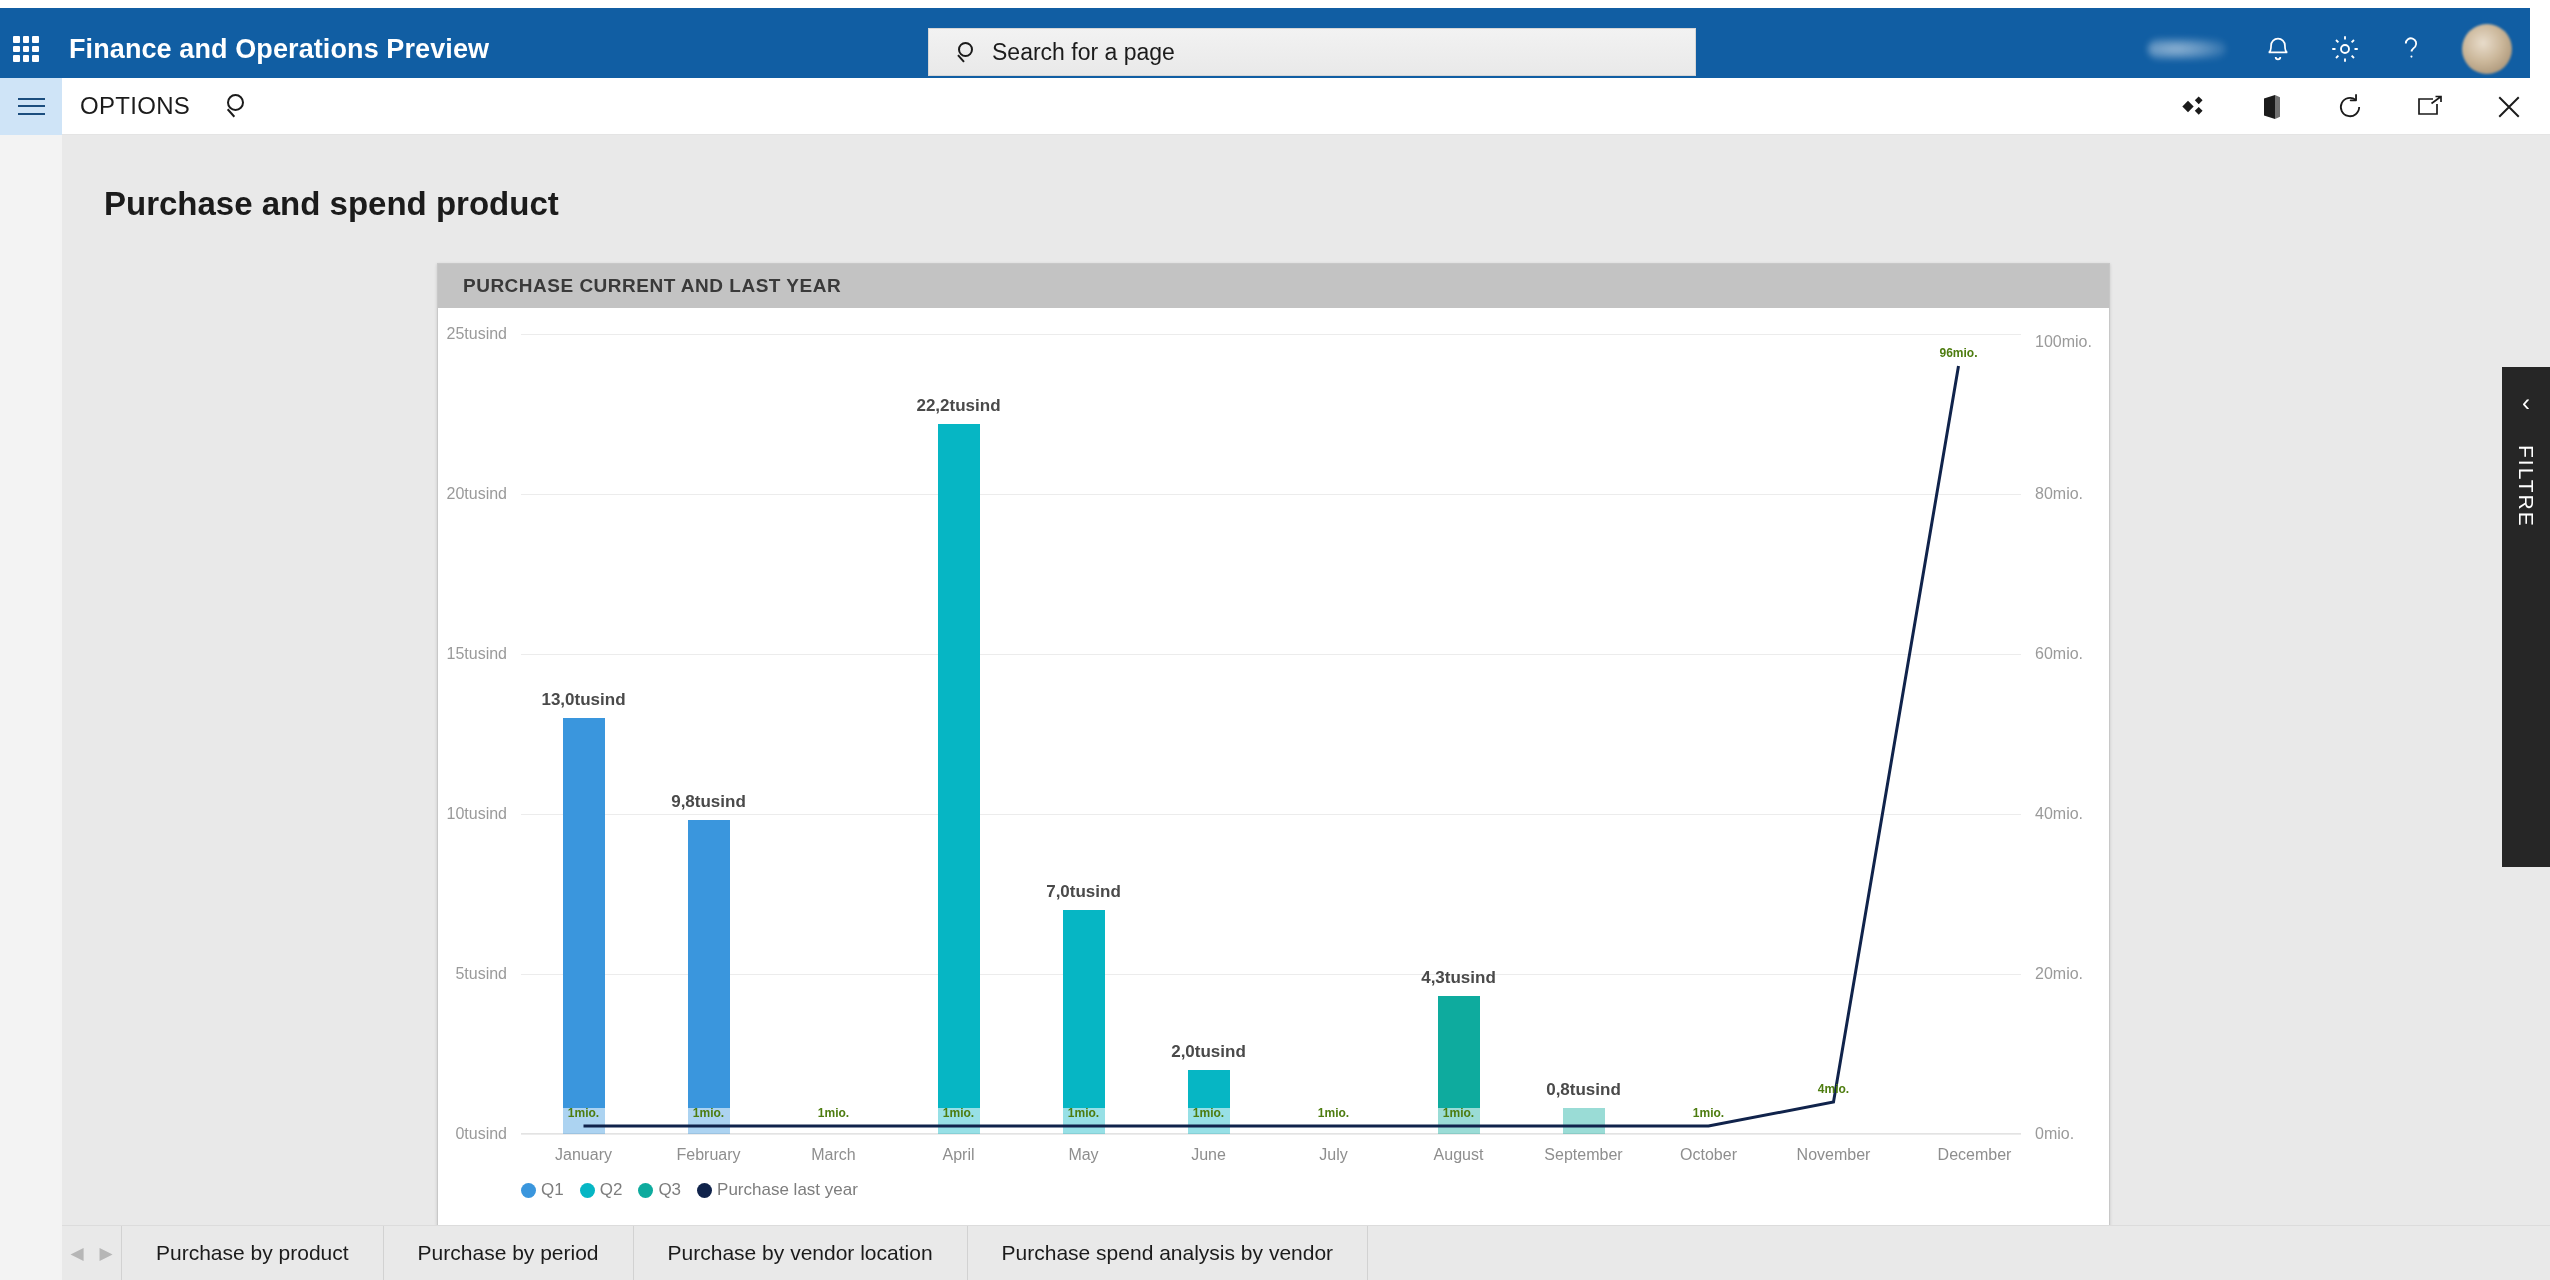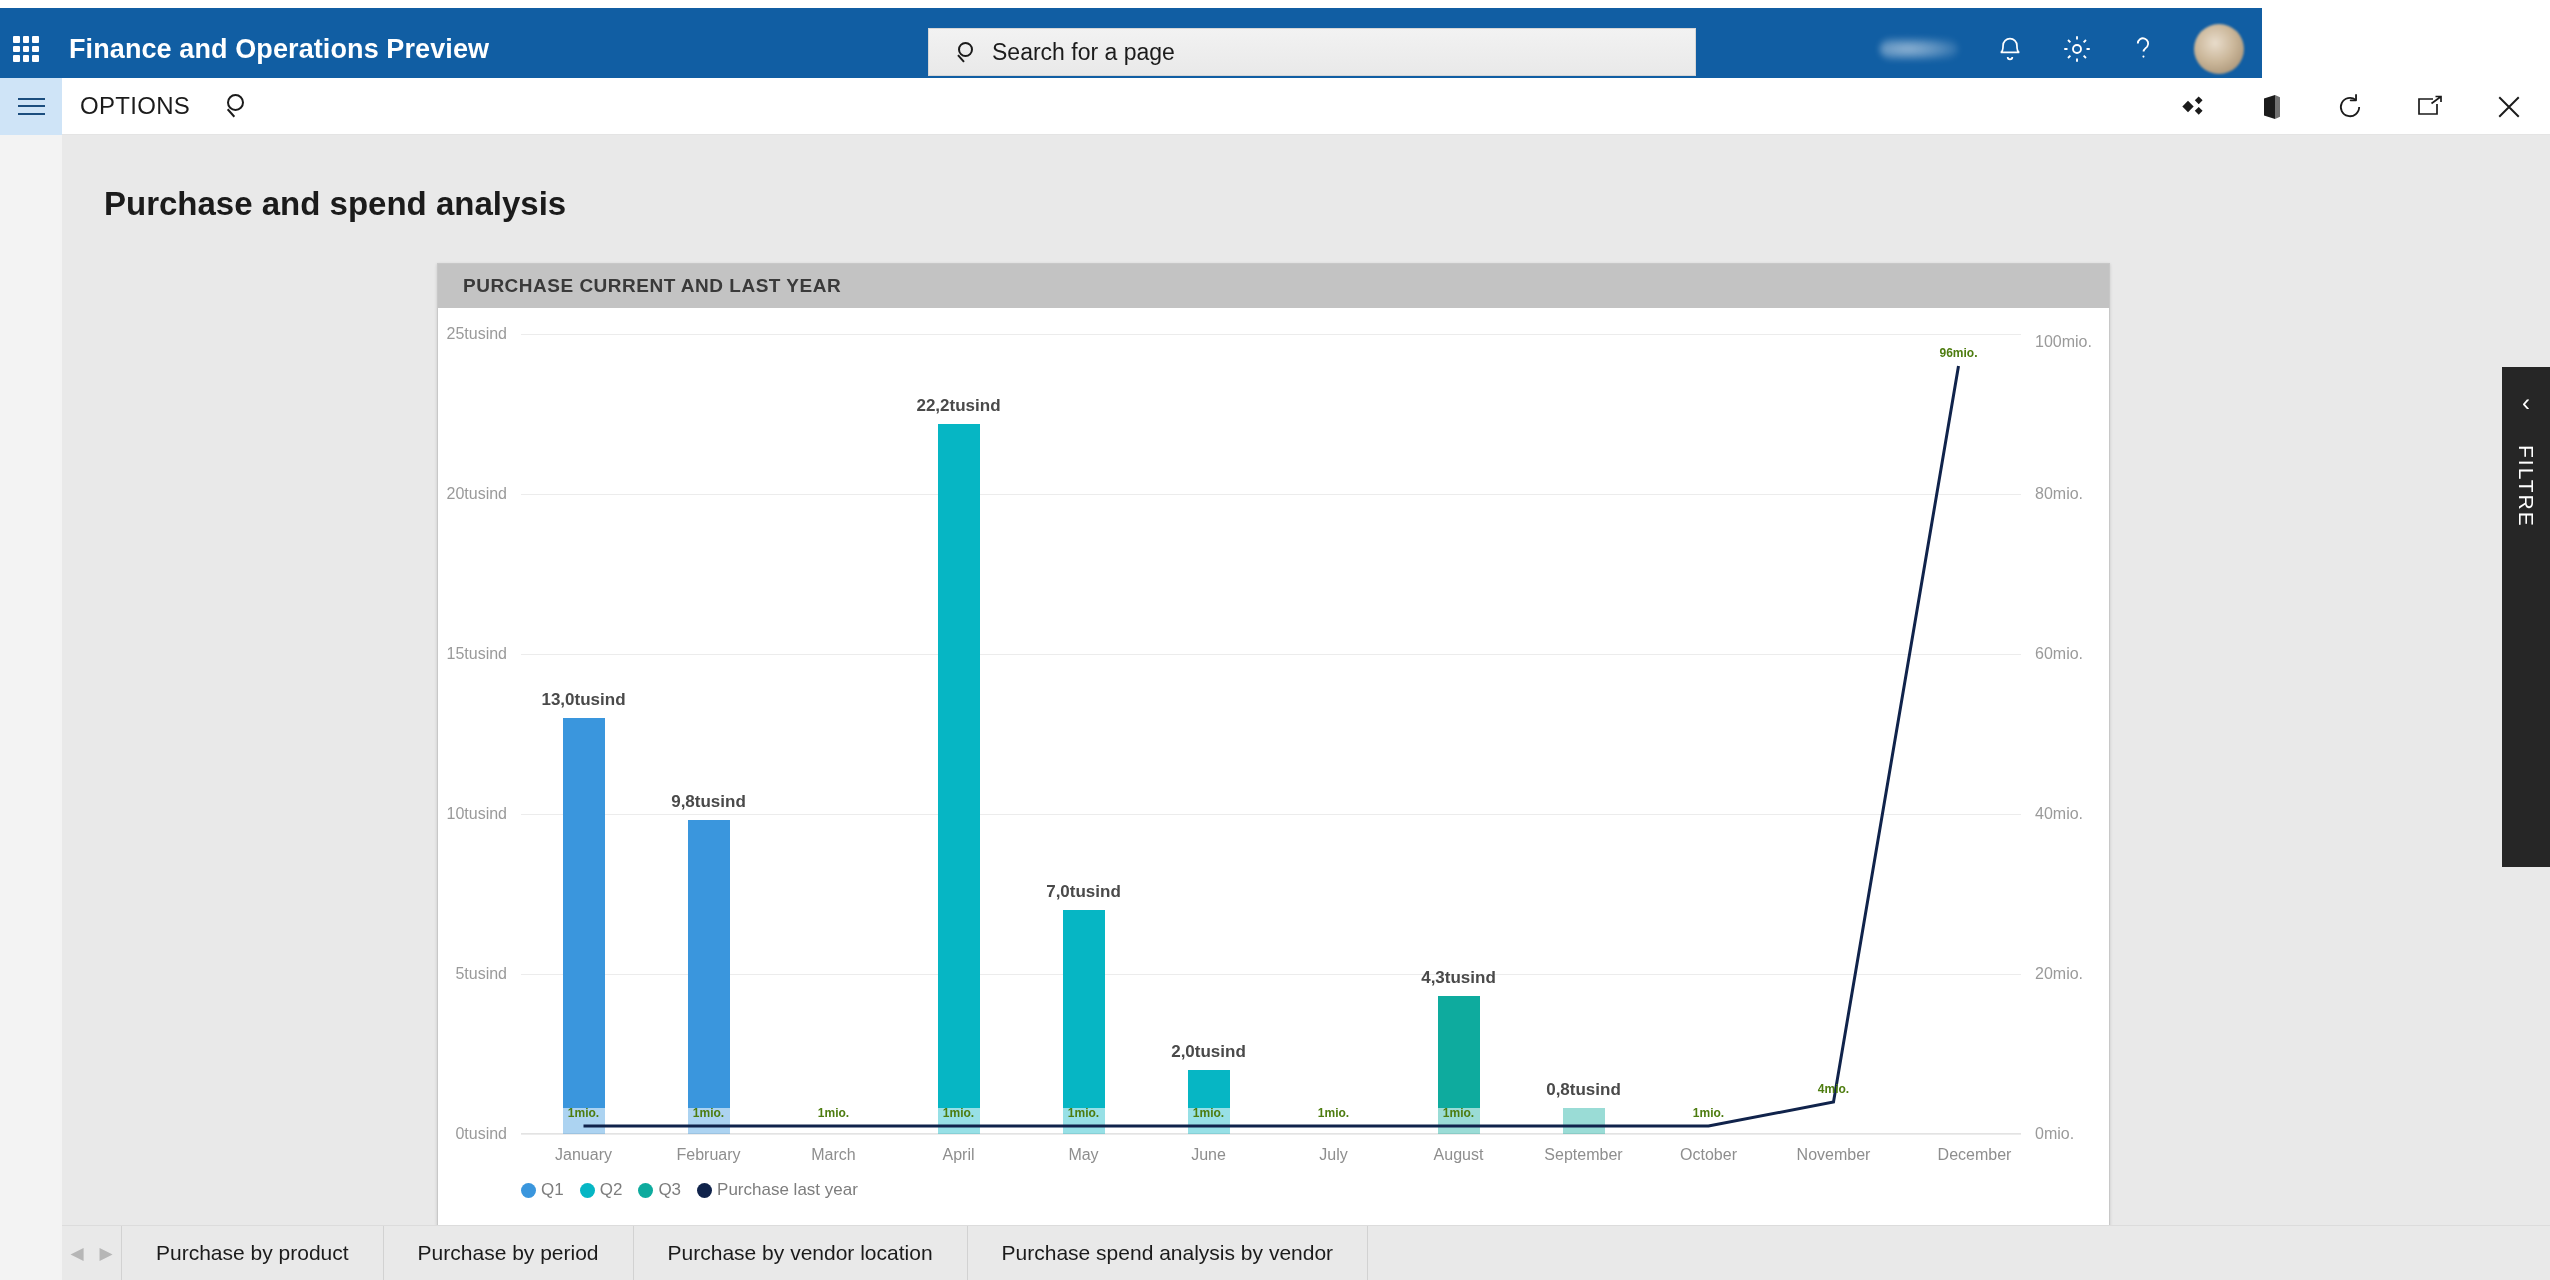--- a/index.html
+++ b/index.html
@@ -5,21 +5,21 @@
   * { box-sizing: border-box; margin: 0; padding: 0; }
   html, body {
     width: 2550px; height: 1280px;
     font-family: "Liberation Sans", sans-serif;
     background: #ffffff;
     overflow: hidden;
   }
 
   
   .topbar {
-    position: absolute; top: 8px; left: 0; width: 2262px; height: 82px;
+    position: absolute; top: 8px; left: 0; width: 2530px; height: 82px;
     background: #115ea3;
     display: flex; align-items: center;
   }
   .waffle {
     width: 26px; height: 26px; margin-left: 13px; margin-right: 30px;
     display: grid; grid-template-columns: repeat(3,1fr); grid-template-rows: repeat(3,1fr);
     gap: 3px; cursor: pointer;
   }
   .waffle i { display:block; background:#ffffff; border-radius:1px; }
   .app-title {
@@ -269,21 +269,21 @@
       <svg width="26" height="26" viewBox="0 0 24 24" fill="none" stroke="#1b1b1b" stroke-width="1.8">
         <path d="M3 3l18 18M21 3L3 21"></path>
       </svg>
     </span>
   </div>
 </div>
 
 <div class="leftstrip"></div>
 
 <div class="body-area">
-  <div class="page-title">Purchase and spend analysis</div>
+  <div class="page-title">Purchase and spend product</div>
 
   <div class="card">
     <div class="card-header">
       <span>PURCHASE CURRENT AND LAST YEAR</span>
     </div>
     <div class="chart-body">
       <div class="plot" id="plot">
         <div class="axis-base"></div>
       <div class="gridline" style="top: 800px;"></div>
           <div class="ylab-left" style="top: 800px;">0tusind</div>

